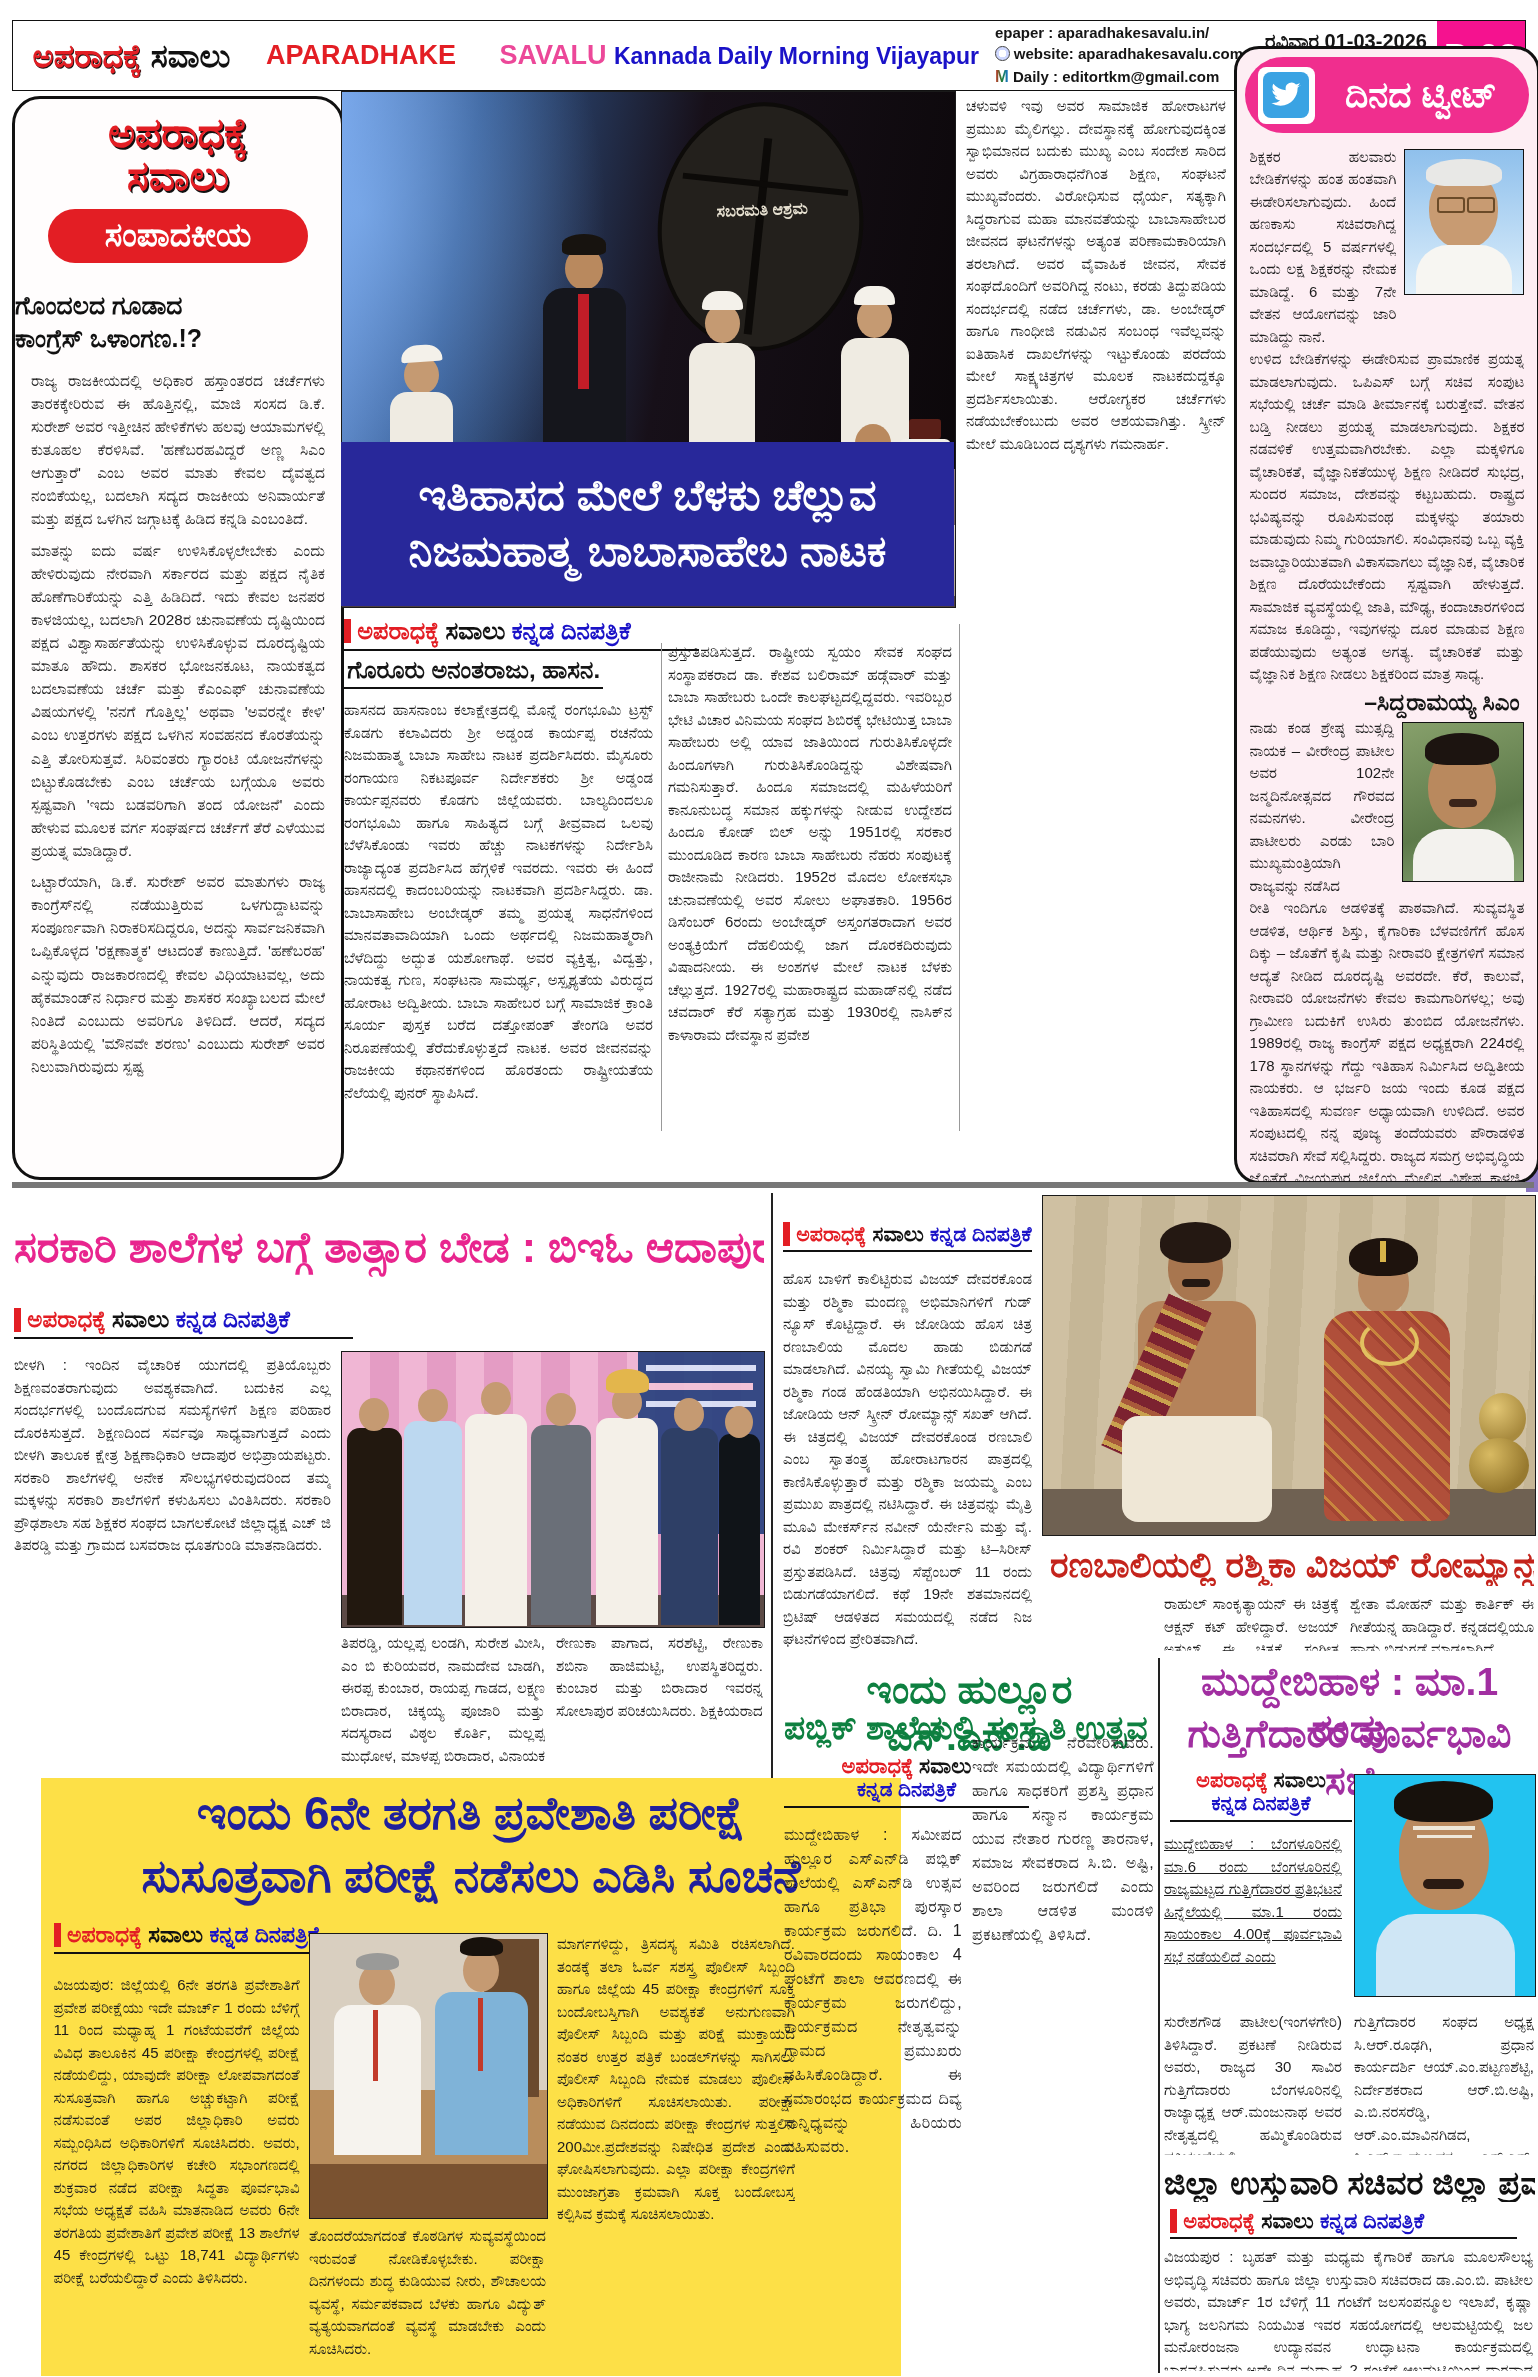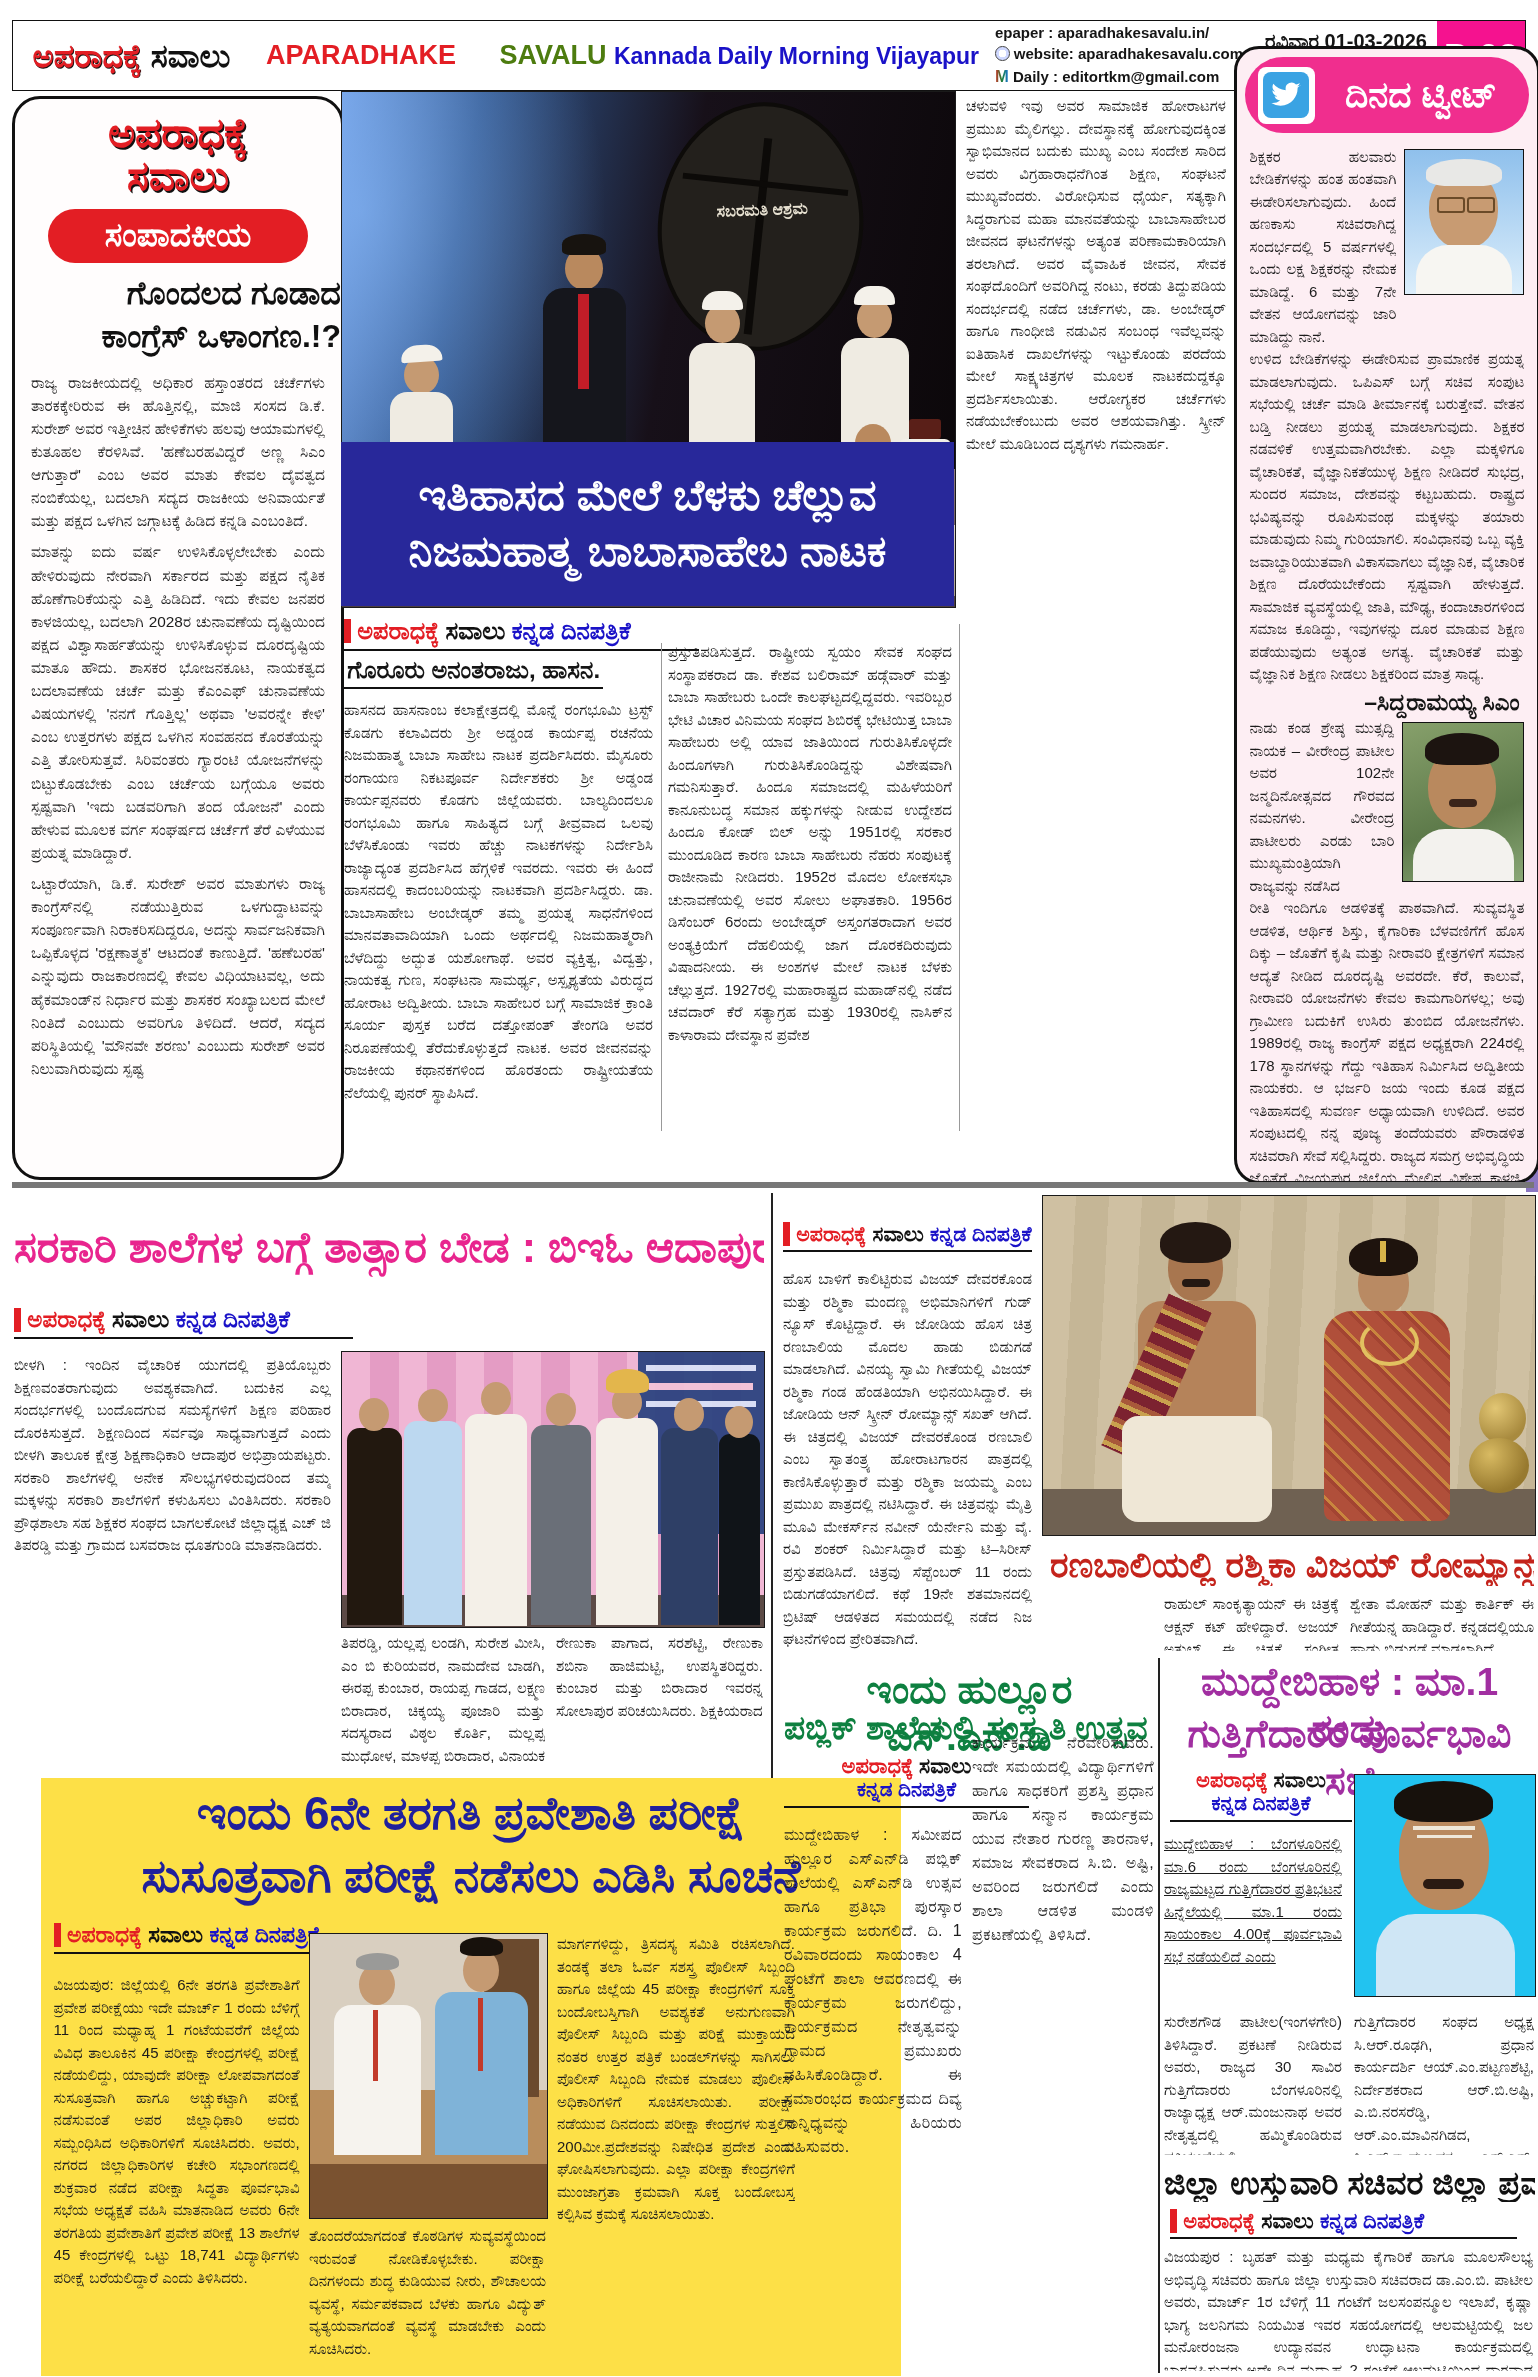--- a/index.html
+++ b/index.html
@@ -25,21 +25,21 @@
 
   <div class="abs" style="left:1526px;top:87px;width:12.6px;height:1105px;background:linear-gradient(180deg,#c3b2e6,#8b77c2);"></div>
 
   <div class="abs" style="left:12px;top:20px;width:1512px;height:69px;border:1.6px solid #111;display:flex;align-items:center;background:#fff;">
     <div style="width:237px;text-align:center;font-size:32px;font-weight:bold;line-height:1;">
       <span style="color:#e31e24;text-shadow:0.8px 0.8px 0 #111;">ಅಪರಾಧಕ್ಕೆ</span>
       <span style="color:#111;">ಸವಾಲು</span>
     </div>
     <div style="flex:1;text-align:center;font-size:27px;font-weight:bold;white-space:nowrap;">
       <span style="color:#e31e24;">APARADHAKE</span>
-      <span style="color:#4d7c0f;margin-left:36px;">SAVALU</span>
+      <span style="color:#ec4899;margin-left:36px;">SAVALU</span>
       <span style="color:#1a12c8;font-size:23px;">Kannada Daily Morning Vijayapur</span>
     </div>
     <div style="width:260px;font-size:15px;font-weight:bold;line-height:1.45;">
       <div>epaper : aparadhakesavalu.in/</div>
       <div>
         <span class="abs" style="position:static;display:inline-block;width:12.6px;height:12.6px;border:1.6px solid #444;border-radius:50%;background:radial-gradient(circle,#fff 40%,#cfd8ff 41%);vertical-align:-1.6px;"></span>
         <span>website: aparadhakesavalu.com</span>
       </div>
       <div>
         <span style="color:#d93025;background:linear-gradient(90deg,#d93025,#188038,#1a73e8);-webkit-background-clip:text;background-clip:text;-webkit-text-fill-color:transparent;font-size:16.6px;">M</span>
@@ -52,21 +52,21 @@
     </div>
     <div style="width:88px;height:69px;background:#f5128f;color:#fff;font-size:35px;font-weight:bold;display:flex;align-items:center;justify-content:center;">P:02</div>
   </div>
 
   <div class="abs" style="left:12px;top:96px;width:326px;height:1078px;border:3.2px solid #111;border-radius:28px;background:#fffdfd;overflow:hidden;">
     <div style="text-align:center;font-size:41px;font-weight:bold;margin-top:12.6px;line-height:1.05;">
       <span style="color:#e31e24;text-shadow:1.6px 1.6px 0 #111;">ಅಪರಾಧಕ್ಕೆ</span><br>
       <span style="color:#e31e24;text-shadow:1.6px 1.6px 0 #111;">ಸವಾಲು</span>
     </div>
     <div style="margin:11px auto 0;width:260px;height:54px;background:#e31e24;border-radius:32px;color:#fff;font-size:33px;font-weight:bold;display:flex;align-items:center;justify-content:center;">ಸಂಪಾದಕೀಯ</div>
-    <div style="text-align:right;font-size:32px;font-weight:bold;line-height:1.35;margin-top:9px;color:#111;">
+    <div style="text-align:left;font-size:25px;font-weight:bold;line-height:1.35;margin-top:26px;color:#111;">
       <div>ಗೊಂದಲದ ಗೂಡಾದ</div>
       <div>ಕಾಂಗ್ರೆಸ್ ಒಳಾಂಗಣ.!?</div>
     </div>
     <div class="body-txt" style="margin:12.6px 16px 0;height:726px;font-size:15.4px;">
       <div>ರಾಜ್ಯ ರಾಜಕೀಯದಲ್ಲಿ ಅಧಿಕಾರ ಹಸ್ತಾಂತರದ ಚರ್ಚೆಗಳು ತಾರಕಕ್ಕೇರಿರುವ ಈ ಹೊತ್ತಿನಲ್ಲಿ, ಮಾಜಿ ಸಂಸದ ಡಿ.ಕೆ. ಸುರೇಶ್ ಅವರ ಇತ್ತೀಚಿನ ಹೇಳಿಕೆಗಳು ಹಲವು ಆಯಾಮಗಳಲ್ಲಿ ಕುತೂಹಲ ಕೆರಳಿಸಿವೆ. 'ಹಣೆಬರಹವಿದ್ದರೆ ಅಣ್ಣ ಸಿಎಂ ಆಗುತ್ತಾರೆ' ಎಂಬ ಅವರ ಮಾತು ಕೇವಲ ದೈವತ್ವದ ನಂಬಿಕೆಯಲ್ಲ, ಬದಲಾಗಿ ಸದ್ಯದ ರಾಜಕೀಯ ಅನಿವಾರ್ಯತೆ ಮತ್ತು ಪಕ್ಷದ ಒಳಗಿನ ಜಗ್ಗಾಟಕ್ಕೆ ಹಿಡಿದ ಕನ್ನಡಿ ಎಂಬಂತಿದೆ.</div>
       <div style="margin-top:8px;">ಮಾತನ್ನು ಐದು ವರ್ಷ ಉಳಿಸಿಕೊಳ್ಳಲೇಬೇಕು ಎಂದು ಹೇಳಿರುವುದು ನೇರವಾಗಿ ಸರ್ಕಾರದ ಮತ್ತು ಪಕ್ಷದ ನೈತಿಕ ಹೊಣೆಗಾರಿಕೆಯನ್ನು ಎತ್ತಿ ಹಿಡಿದಿದೆ. ಇದು ಕೇವಲ ಜನಪರ ಕಾಳಜಿಯಲ್ಲ, ಬದಲಾಗಿ 2028ರ ಚುನಾವಣೆಯ ದೃಷ್ಟಿಯಿಂದ ಪಕ್ಷದ ವಿಶ್ವಾಸಾರ್ಹತೆಯನ್ನು ಉಳಿಸಿಕೊಳ್ಳುವ ದೂರದೃಷ್ಟಿಯ ಮಾತೂ ಹೌದು. ಶಾಸಕರ ಭೋಜನಕೂಟ, ನಾಯಕತ್ವದ ಬದಲಾವಣೆಯ ಚರ್ಚೆ ಮತ್ತು ಕೆಎಂಎಫ್ ಚುನಾವಣೆಯ ವಿಷಯಗಳಲ್ಲಿ 'ನನಗೆ ಗೊತ್ತಿಲ್ಲ' ಅಥವಾ 'ಅವರನ್ನೇ ಕೇಳಿ' ಎಂಬ ಉತ್ತರಗಳು ಪಕ್ಷದ ಒಳಗಿನ ಸಂವಹನದ ಕೊರತೆಯನ್ನು ಎತ್ತಿ ತೋರಿಸುತ್ತವೆ. ಸಿರಿವಂತರು ಗ್ಯಾರಂಟಿ ಯೋಜನೆಗಳನ್ನು ಬಿಟ್ಟುಕೊಡಬೇಕು ಎಂಬ ಚರ್ಚೆಯ ಬಗ್ಗೆಯೂ ಅವರು ಸ್ಪಷ್ಟವಾಗಿ 'ಇದು ಬಡವರಿಗಾಗಿ ತಂದ ಯೋಜನೆ' ಎಂದು ಹೇಳುವ ಮೂಲಕ ವರ್ಗ ಸಂಘರ್ಷದ ಚರ್ಚೆಗೆ ತೆರೆ ಎಳೆಯುವ ಪ್ರಯತ್ನ ಮಾಡಿದ್ದಾರೆ.</div>
       <div style="margin-top:8px;">ಒಟ್ಟಾರೆಯಾಗಿ, ಡಿ.ಕೆ. ಸುರೇಶ್ ಅವರ ಮಾತುಗಳು ರಾಜ್ಯ ಕಾಂಗ್ರೆಸ್‌ನಲ್ಲಿ ನಡೆಯುತ್ತಿರುವ ಒಳಗುದ್ದಾಟವನ್ನು ಸಂಪೂರ್ಣವಾಗಿ ನಿರಾಕರಿಸದಿದ್ದರೂ, ಅದನ್ನು ಸಾರ್ವಜನಿಕವಾಗಿ ಒಪ್ಪಿಕೊಳ್ಳದ 'ರಕ್ಷಣಾತ್ಮಕ' ಆಟದಂತೆ ಕಾಣುತ್ತಿದೆ. 'ಹಣೆಬರಹ' ಎನ್ನುವುದು ರಾಜಕಾರಣದಲ್ಲಿ ಕೇವಲ ವಿಧಿಯಾಟವಲ್ಲ, ಅದು ಹೈಕಮಾಂಡ್‌ನ ನಿರ್ಧಾರ ಮತ್ತು ಶಾಸಕರ ಸಂಖ್ಯಾಬಲದ ಮೇಲೆ ನಿಂತಿದೆ ಎಂಬುದು ಅವರಿಗೂ ತಿಳಿದಿದೆ. ಆದರೆ, ಸದ್ಯದ ಪರಿಸ್ಥಿತಿಯಲ್ಲಿ 'ಮೌನವೇ ಶರಣು' ಎಂಬುದು ಸುರೇಶ್ ಅವರ ನಿಲುವಾಗಿರುವುದು ಸ್ಪಷ್ಟ</div>
     </div>
   </div>
 

